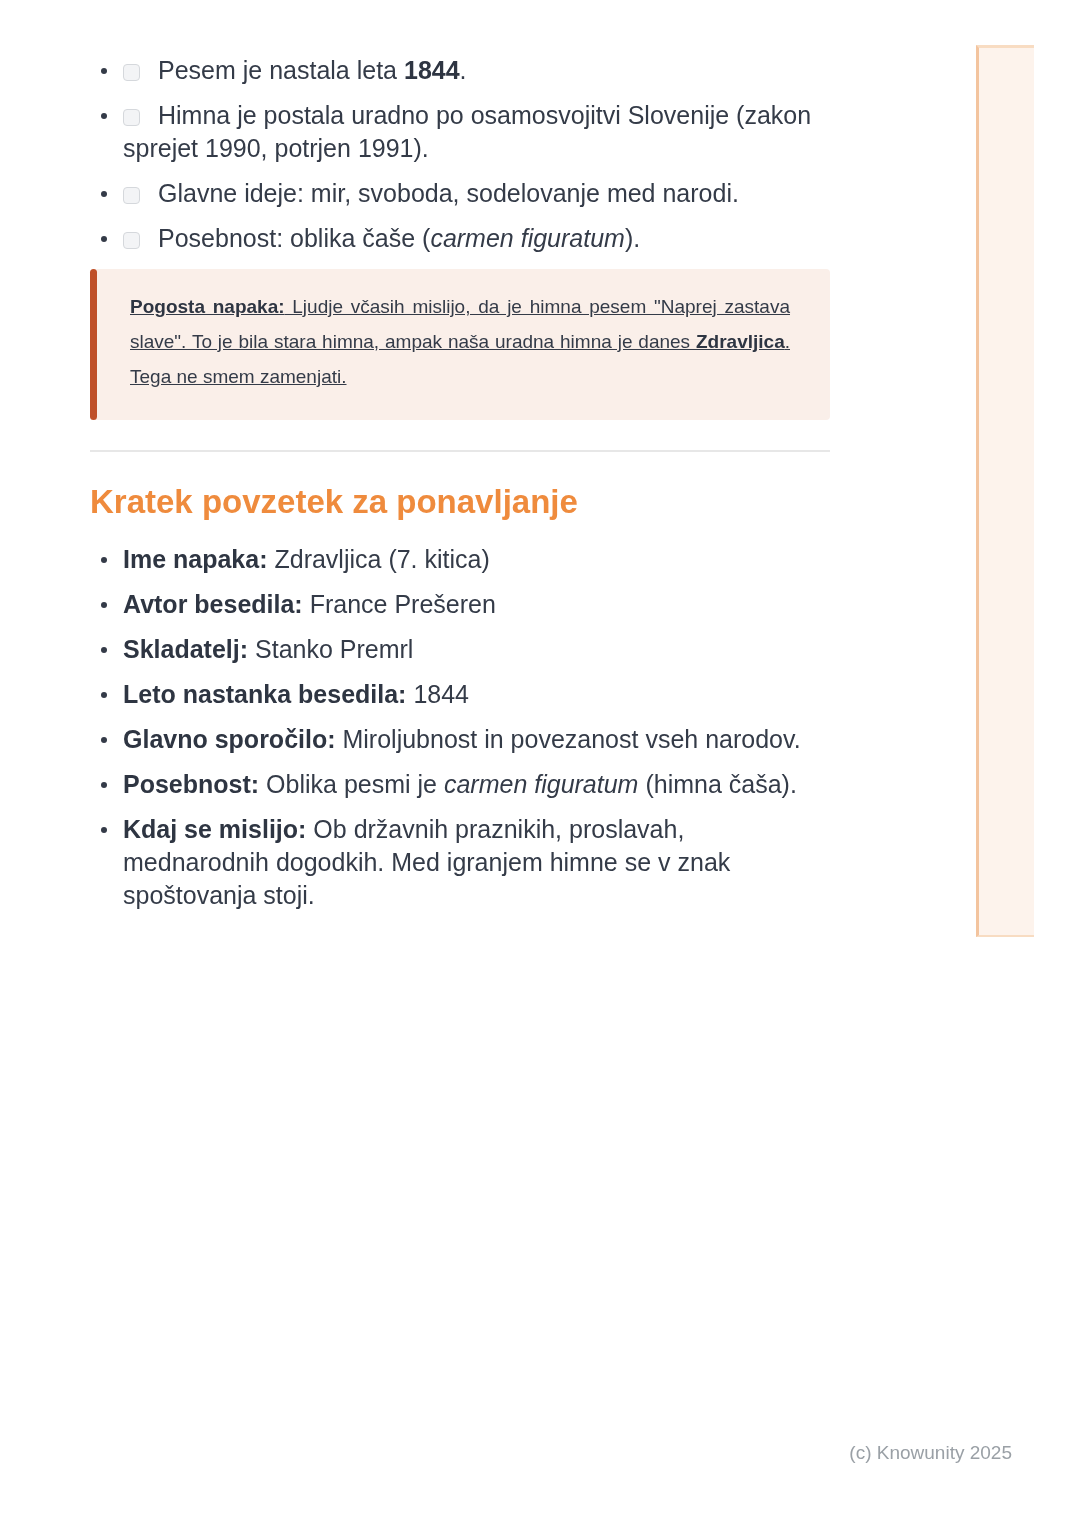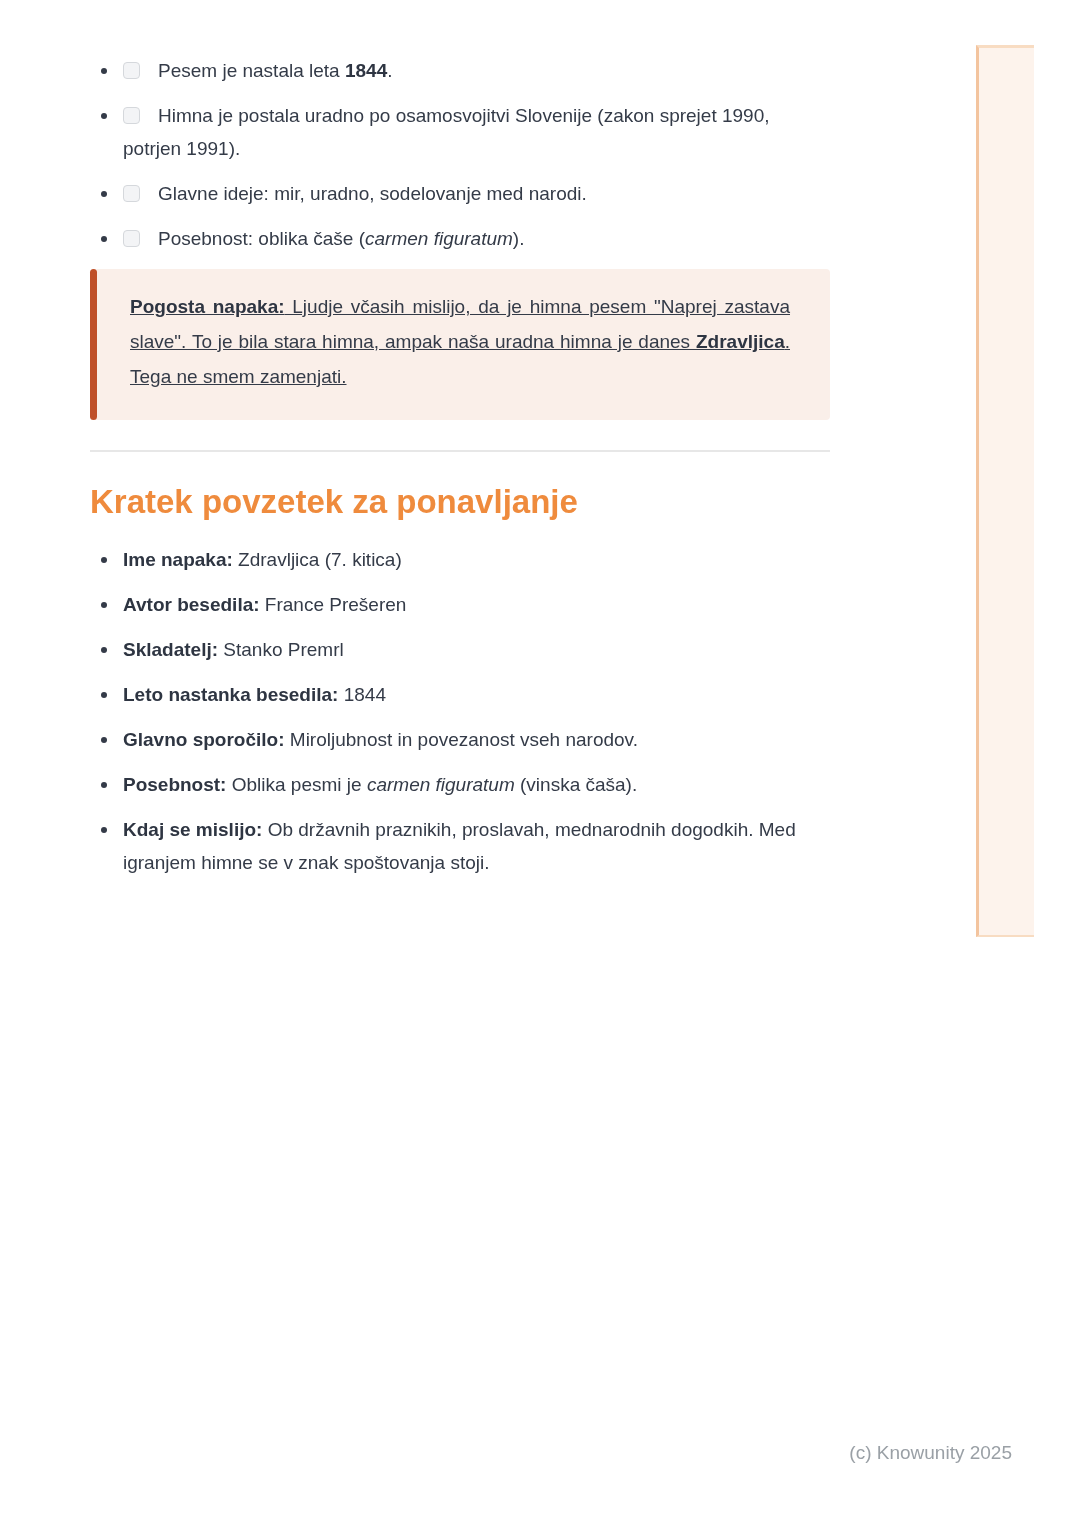--- a/index.html
+++ b/index.html
@@ -28,21 +28,21 @@
     position:absolute;left:976px;top:45px;width:58px;height:892px;
     background:var(--stripe-bg);
     border-left:3px solid var(--stripe-edge);
     border-top:3px solid var(--stripe-top);
     border-bottom:2px solid var(--stripe-top);
   }
   .content{position:absolute;left:90px;top:54px;width:740px;}
   ul{list-style:none;margin:0;padding:0;}
   .check-item,.summary-item{
     position:relative;padding-left:33px;margin-bottom:12px;
-    font-size:19px;line-height:33px;color:var(--text);
+    font-size:25px;line-height:33px;color:var(--text);
   }
   .dot{
     position:absolute;left:11px;top:14px;width:6px;height:6px;
     border-radius:50%;background:var(--text);
   }
   .checkbox{
     display:inline-block;width:17px;height:17px;
     border:1.5px solid var(--checkbox-border);
     background:var(--checkbox-bg);
     border-radius:4px;margin-right:18px;vertical-align:-2px;
@@ -77,39 +77,39 @@
 </head>
 <body>
 
 <div class="stripe"></div>
 
 <main class="content">
 
   <ul class="checklist" id="checklist">
       <li class="check-item"><span class="dot"></span><span class="checkbox"></span><span><span>Pesem je nastala leta </span><b>1844</b><span>.</span></span></li>
       <li class="check-item"><span class="dot"></span><span class="checkbox"></span><span><span>Himna je postala uradno po osamosvojitvi Slovenije (zakon sprejet 1990, potrjen 1991).</span></span></li>
-      <li class="check-item"><span class="dot"></span><span class="checkbox"></span><span><span>Glavne ideje: mir, uradno, sodelovanje med narodi.</span></span></li>
+      <li class="check-item"><span class="dot"></span><span class="checkbox"></span><span><span>Glavne ideje: mir, svoboda, sodelovanje med narodi.</span></span></li>
       <li class="check-item"><span class="dot"></span><span class="checkbox"></span><span><span>Posebnost: oblika čaše (</span><i>carmen figuratum</i><span>).</span></span></li>
     </ul>
 
   <aside class="callout">
     <p class="callout-text" id="callout-text" style="margin:0"><b>Pogosta napaka:</b><span> Ljudje včasih mislijo, da je himna pesem "Naprej zastava slave". To je bila stara himna, ampak naša uradna himna je danes </span><b>Zdravljica</b><span>. Tega ne smem zamenjati.</span></p>
   </aside>
 
   <hr class="divider">
 
   <h2 class="summary-heading">Kratek povzetek za ponavljanje</h2>
 
   <ul class="summary-list" id="summary-list">
       <li class="summary-item"><span class="dot"></span><span><b>Ime napaka:</b><span> Zdravljica (7. kitica)</span></span></li>
       <li class="summary-item"><span class="dot"></span><span><b>Avtor besedila:</b><span> France Prešeren</span></span></li>
       <li class="summary-item"><span class="dot"></span><span><b>Skladatelj:</b><span> Stanko Premrl</span></span></li>
       <li class="summary-item"><span class="dot"></span><span><b>Leto nastanka besedila:</b><span> 1844</span></span></li>
       <li class="summary-item"><span class="dot"></span><span><b>Glavno sporočilo:</b><span> Miroljubnost in povezanost vseh narodov.</span></span></li>
-      <li class="summary-item"><span class="dot"></span><span><b>Posebnost:</b><span> Oblika pesmi je </span><i>carmen figuratum</i><span> (vinska čaša).</span></span></li>
+      <li class="summary-item"><span class="dot"></span><span><b>Posebnost:</b><span> Oblika pesmi je </span><i>carmen figuratum</i><span> (himna čaša).</span></span></li>
       <li class="summary-item"><span class="dot"></span><span><b>Kdaj se mislijo:</b><span> Ob državnih praznikih, proslavah, mednarodnih dogodkih. Med igranjem himne se v znak spoštovanja stoji.</span></span></li>
     </ul>
 
 </main>
 
 <footer class="page-footer">
   <span>(c) Knowunity 2025</span>
 </footer>
 
 </body></html>

